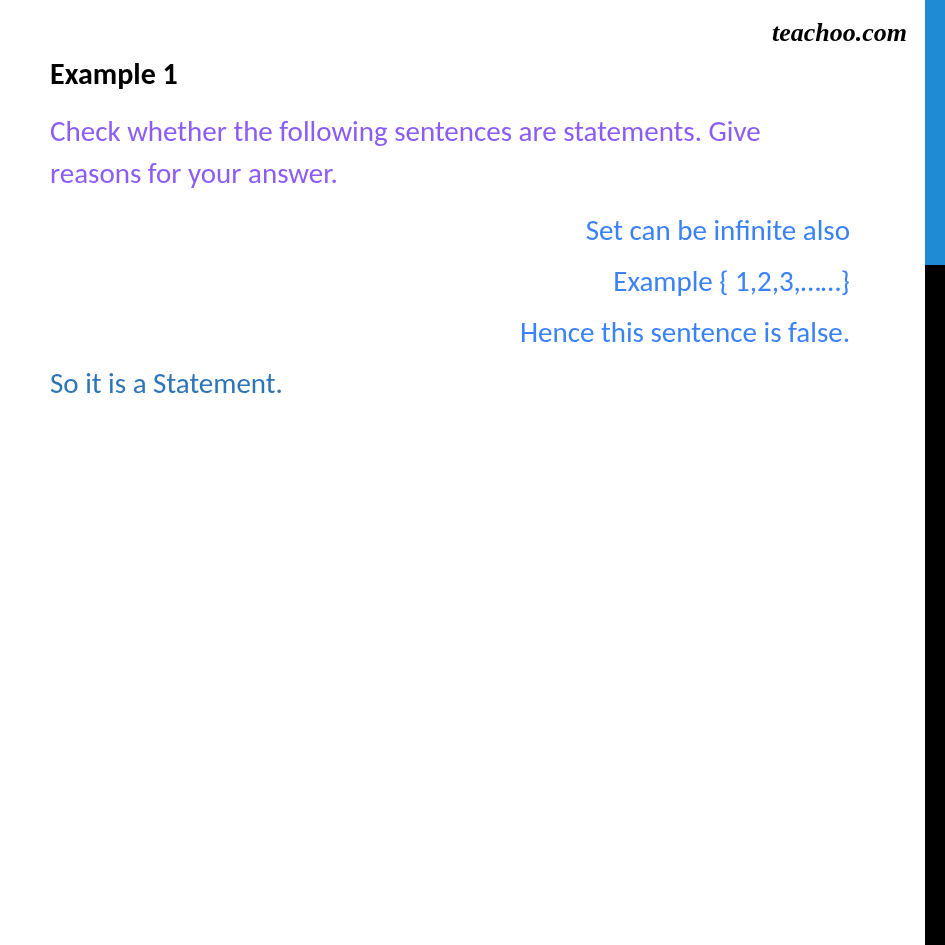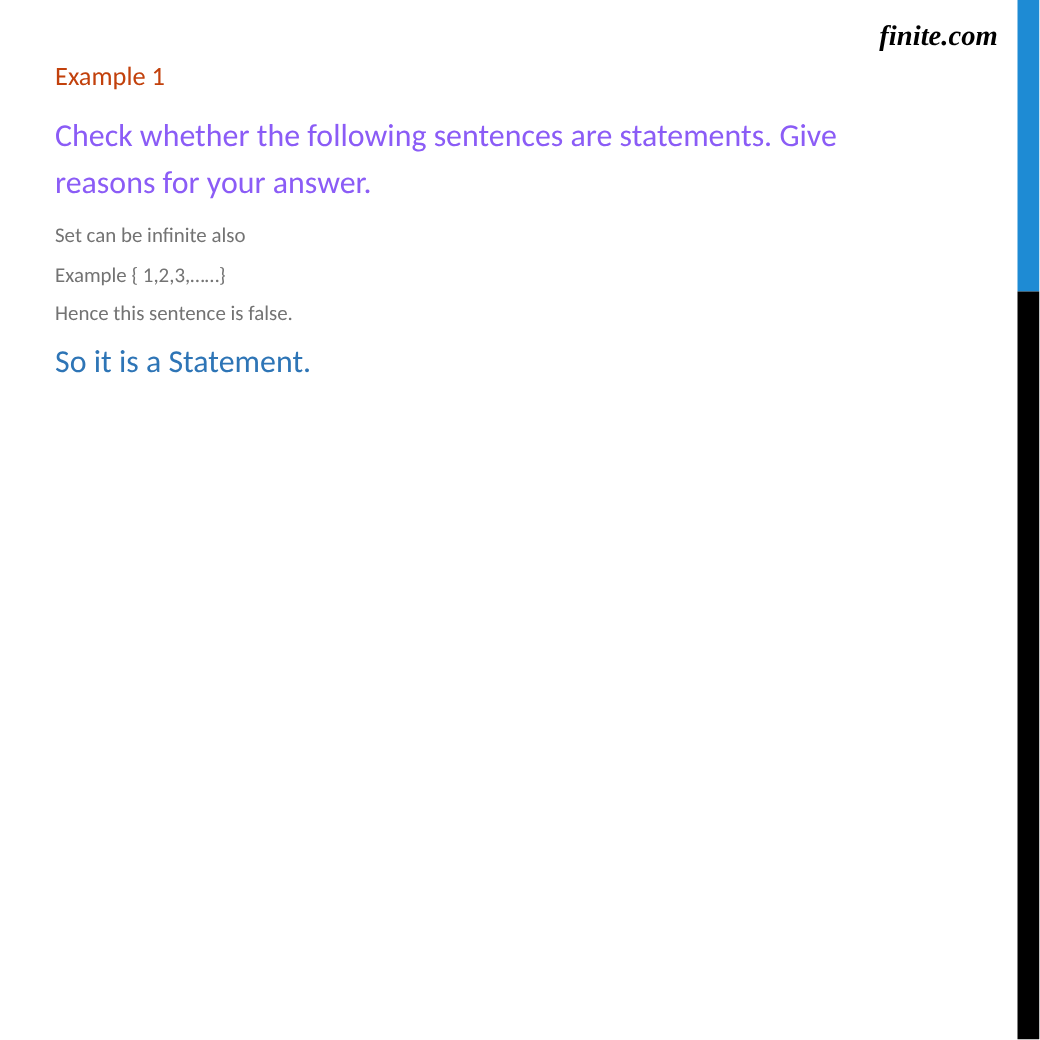--- a/index.html
+++ b/index.html
@@ -39,56 +39,57 @@
       font-style: italic;
       font-weight: bold;
       font-size: 26px;
       color: #000000;
     }
     .content {
       padding: 55px 50px 0 50px;
       width: 900px;
     }
     .heading {
-      font-size: 24px;
-      font-weight: normal;
-      color: #c2410c;
+      font-size: 30px;
+      font-weight: bold;
+      color: #000000;
       margin-bottom: 18px;
     }
     .question-text {
       font-size: 29px;
       color: #8b5cf6;
       line-height: 1.45;
       margin-bottom: 14px;
     }
     .sub-question {
       font-size: 29px;
       color: #1a1a1a;
       line-height: 1.45;
       margin-bottom: 95px;
     }
     .answer-line {
-      font-size: 19px;
-      color: #737373;
+      font-size: 29px;
+      color: #3b82f6;
       line-height: 1.55;
       margin-bottom: 6px;
+      text-align: right;
     }
     .answer-conclusion {
       font-size: 29px;
       color: #2e75b6;
       line-height: 1.55;
     }
   </style>
 </head>
 <body>
 
 <div class="side-bar-blue"></div>
 <div class="side-bar-black"></div>
 
-<div class="watermark">finite.com</div>
+<div class="watermark">teachoo.com</div>
 
 <div class="content">
   <div class="heading">Example 1</div>
   <div class="question-text">Check whether the following sentences are statements. Give reasons for your answer.</div>
   <div class="answer-line">Set can be infinite also</div>
   <div class="answer-line">Example { 1,2,3,……}</div>
   <div class="answer-line">Hence this sentence is false.</div>
   <div class="answer-conclusion">So it is a Statement.</div>
 </div>
 

